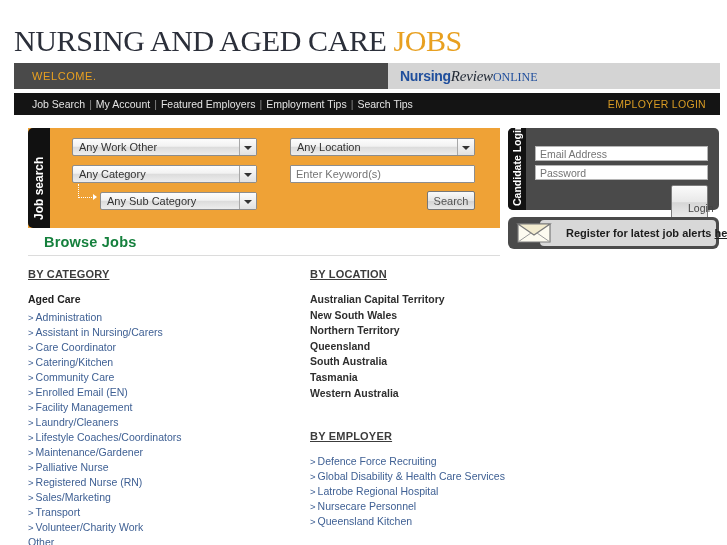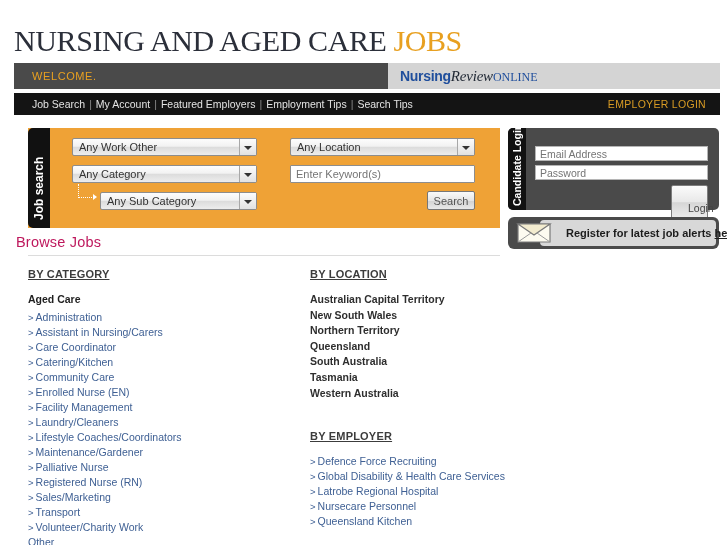--- a/index.html
+++ b/index.html
@@ -361,25 +361,25 @@
     white-space: nowrap;
   }
   #register-text .here {
     color: #1c1c1c;
     text-decoration: underline;
   }
 
   
   #browse-heading {
     position: absolute;
-    left: 16px;
+    left: 44px;
     top: 234px;
     font-size: 14.5px;
-    font-weight: normal;
-    color: #be185d;
+    font-weight: bold;
+    color: #15803d;
     letter-spacing: 0.2px;
   }
   #browse-rule {
     position: absolute;
     left: 28px;
     top: 255px;
     width: 472px;
     height: 1px;
     background: #dcdcdc;
   }
@@ -519,21 +519,21 @@
 <div class="col-heading" id="loc-heading">BY LOCATION</div>
 <div class="col-heading" id="emp-heading">BY EMPLOYER</div>
 
 <div class="list-col" id="cat-list">
   <span class="group-label">Aged Care</span>
   <span class="li"><span class="chev">&gt;</span><a class="plain" href="#">Administration</a></span>
   <span class="li"><span class="chev">&gt;</span><a class="plain" href="#">Assistant in Nursing/Carers</a></span>
   <span class="li"><span class="chev">&gt;</span><a class="plain" href="#">Care Coordinator</a></span>
   <span class="li"><span class="chev">&gt;</span><a class="plain" href="#">Catering/Kitchen</a></span>
   <span class="li"><span class="chev">&gt;</span><a class="plain" href="#">Community Care</a></span>
-  <span class="li"><span class="chev">&gt;</span><a class="plain" href="#">Enrolled Nurse (EN)</a></span>
+  <span class="li"><span class="chev">&gt;</span><a class="plain" href="#">Enrolled Email (EN)</a></span>
   <span class="li"><span class="chev">&gt;</span><a class="plain" href="#">Facility Management</a></span>
   <span class="li"><span class="chev">&gt;</span><a class="plain" href="#">Laundry/Cleaners</a></span>
   <span class="li"><span class="chev">&gt;</span><a class="plain" href="#">Lifestyle Coaches/Coordinators</a></span>
   <span class="li"><span class="chev">&gt;</span><a class="plain" href="#">Maintenance/Gardener</a></span>
   <span class="li"><span class="chev">&gt;</span><a class="plain" href="#">Palliative Nurse</a></span>
   <span class="li"><span class="chev">&gt;</span><a class="plain" href="#">Registered Nurse (RN)</a></span>
   <span class="li"><span class="chev">&gt;</span><a class="plain" href="#">Sales/Marketing</a></span>
   <span class="li"><span class="chev">&gt;</span><a class="plain" href="#">Transport</a></span>
   <span class="li"><span class="chev">&gt;</span><a class="plain" href="#">Volunteer/Charity Work</a></span>
   <span class="li"><a class="plain" href="#">Other</a></span>

